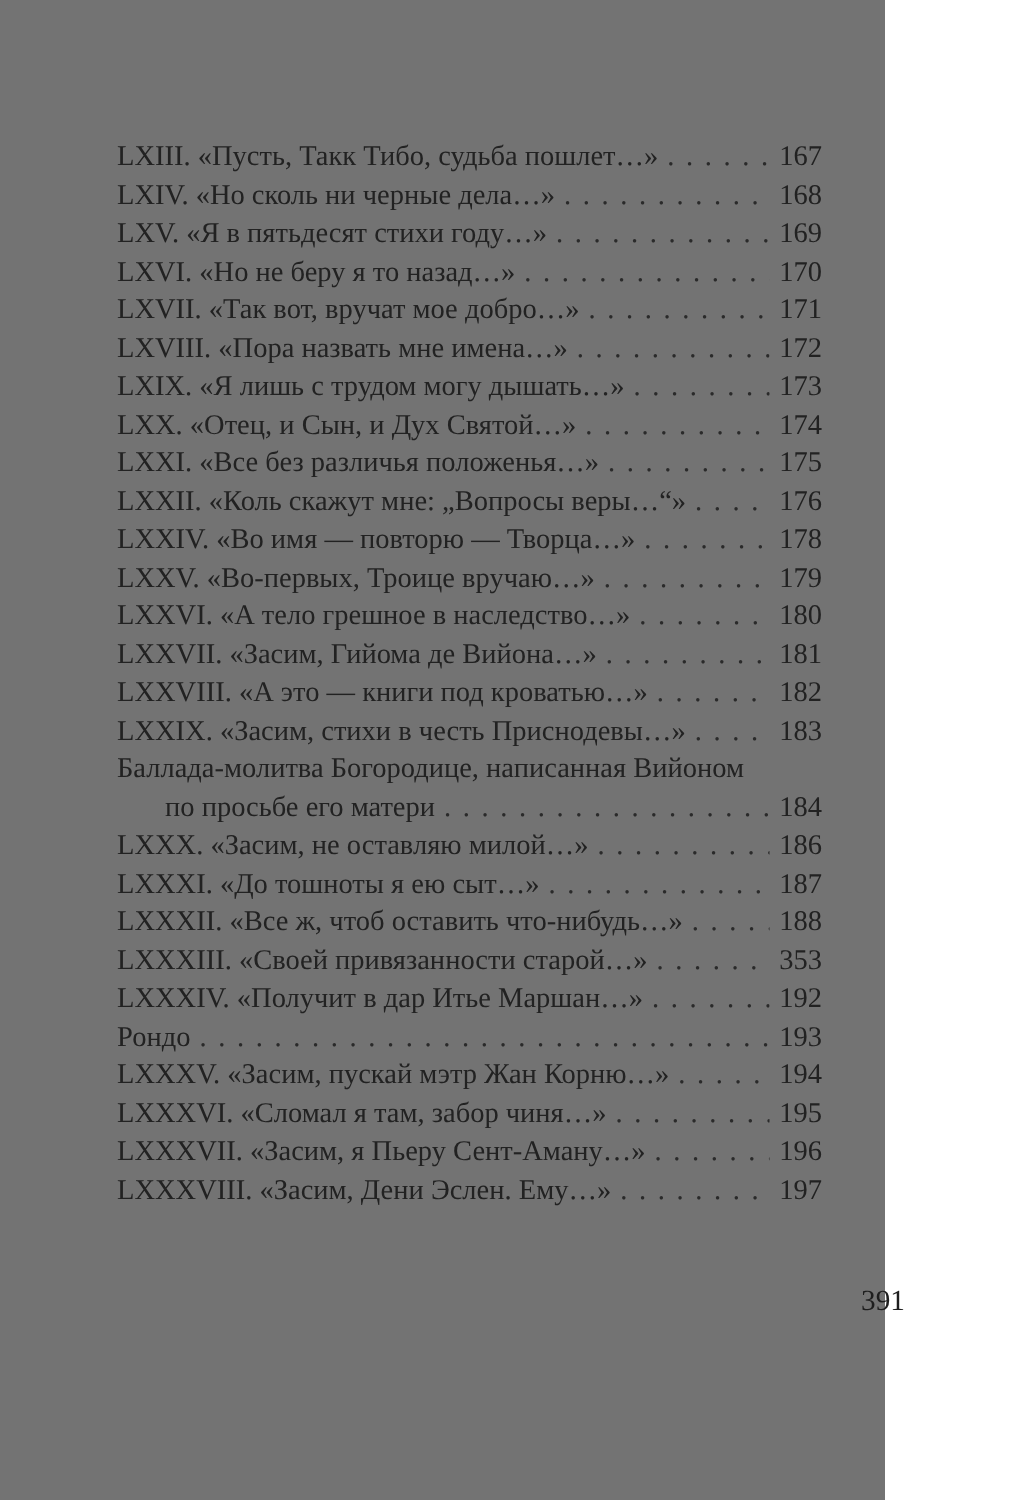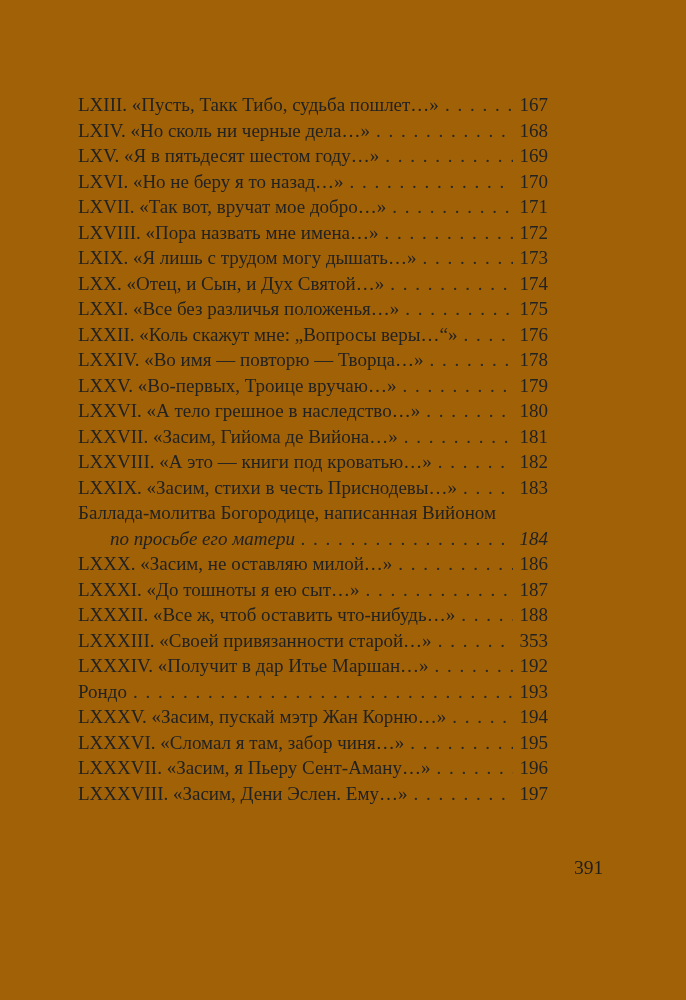--- a/index.html
+++ b/index.html
@@ -6,42 +6,41 @@
   html, body {
     width: 686px;
     height: 1000px;
     background: #ffffff;
     font-family: "Liberation Serif", "DejaVu Serif", serif;
     color: #222222;
     overflow: hidden;
   }
   .book-page {
     position: relative;
-    width: 686px;
+    width: 590px;
     height: 1000px;
-    background: #a16207;
+    background: #737373;
   }
   .toc {
     position: absolute;
     left: 78px;
     top: 92px;
     width: 470px;
   }
   .toc-line {
     display: flex;
     align-items: baseline;
     height: 25.5px;
     font-size: 19px;
     line-height: 25.5px;
     white-space: nowrap;
     color: #222222;
   }
   .toc-line.indent {
     padding-left: 32px;
-    font-style: italic;
   }
   .toc-text {
     flex: 0 0 auto;
   }
   .toc-dots {
     flex: 1 1 auto;
     min-width: 0;
     overflow: hidden;
     margin: 0 7px 0 6px;
     color: #2a2a2a;
@@ -72,21 +71,21 @@
     <span class="toc-text">LXIII. «Пусть, Такк Тибо, судьба пошлет…»</span>
     <span class="toc-dots"></span>
     <span class="toc-page">167</span>
   </div>
       <div class="toc-line">
     <span class="toc-text">LXIV. «Но сколь ни черные дела…»</span>
     <span class="toc-dots"></span>
     <span class="toc-page">168</span>
   </div>
       <div class="toc-line">
-    <span class="toc-text">LXV. «Я в пятьдесят шестом году…»</span>
+    <span class="toc-text">LXV. «Я в пятьдесят стихи году…»</span>
     <span class="toc-dots"></span>
     <span class="toc-page">169</span>
   </div>
       <div class="toc-line">
     <span class="toc-text">LXVI. «Но не беру я то назад…»</span>
     <span class="toc-dots"></span>
     <span class="toc-page">170</span>
   </div>
       <div class="toc-line">
     <span class="toc-text">LXVII. «Так вот, вручат мое добро…»</span>

